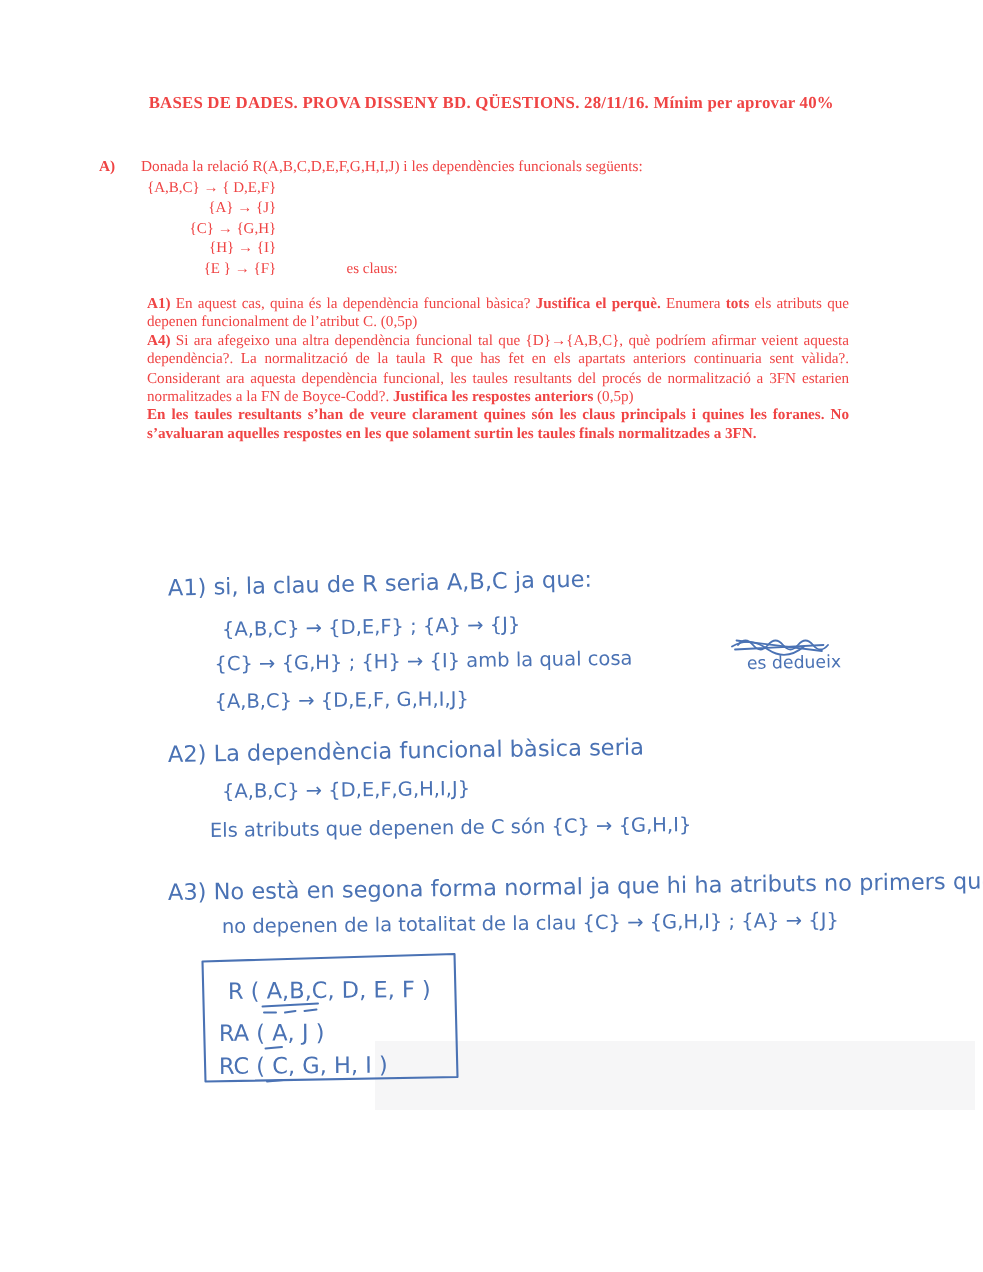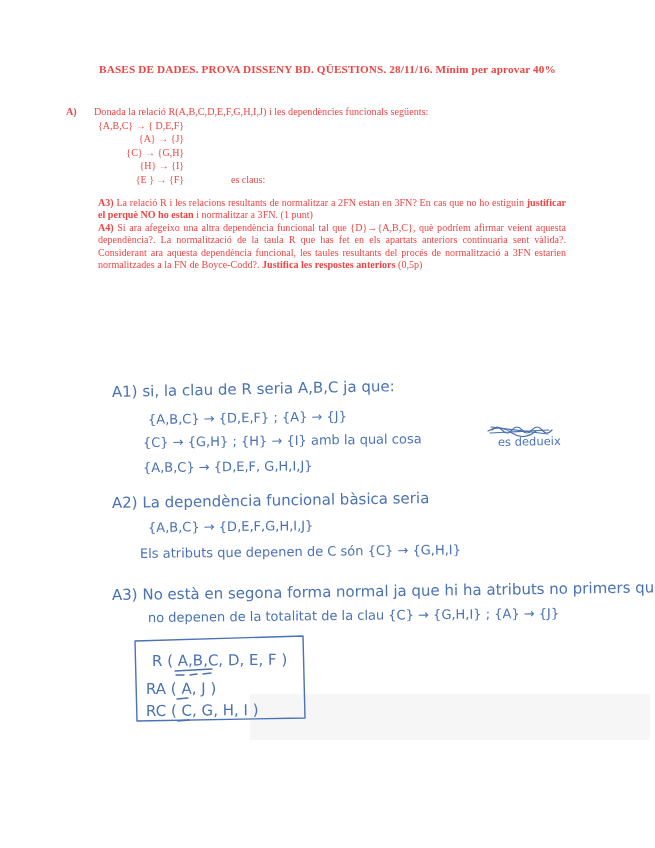--- a/index.html
+++ b/index.html
@@ -146,22 +146,23 @@
     <div class="fd-row">
       <span>{H} →  {I}</span>
     </div>
     <div class="fd-row">
       <span>{E }  → {F}</span>
       <span class="fd-demana">es claus:</span>
     </div>
   </div>
 
   <div class="qblock">
-    <p><b>A3)</b><span> La relació R i les relacions resultants de normalitzar a 2FN estan en 3FN? En cas que no ho estiguin </span><b>justificar el perquè NO ho estan</b><span> i normalitzar a 3FN. (1 punt)</span></p>
+    <p><b>A1)</b><span> En aquest cas, quina és la dependència funcional bàsica? </span><b>Justifica el perquè.</b><span> Enumera </span><b>tots</b><span> els atributs que depenen funcionalment de l’atribut C. (0,5p)</span></p>
     <p><b>A4)</b><span> Si ara afegeixo una altra dependència funcional tal que {D}→{A,B,C}, què podríem afirmar veient aquesta dependència?. La normalització de la taula R que has fet en els apartats anteriors continuaria sent vàlida?. Considerant ara aquesta dependència funcional, les taules resultants del procés de normalització a 3FN estarien normalitzades a la FN de Boyce-Codd?. </span><b>Justifica les respostes anteriors</b><span> (0,5p)</span></p>
+    <p class="allbold">En les taules resultants s’han de veure clarament quines són les claus principals i quines les foranes. No s’avaluaran aquelles respostes en les que solament surtin les taules finals normalitzades a 3FN.</p>
   </div>
 
   <svg class="hw-svg" viewBox="0 0 655 848">
 
     <g>
       <text class="hw-text lg" x="112" y="397" transform="rotate(-1.2 112 397)">A1)   si, la clau de R seria  A,B,C ja que:</text>
       <text class="hw-text" x="148" y="424" transform="rotate(-1 148 424)">{A,B,C} → {D,E,F}   ;  {A} → {J}</text>
       <text class="hw-text" x="143" y="447" transform="rotate(-0.8 143 447)">{C} → {G,H}   ;  {H} → {I}     amb la qual cosa</text>
       <text class="hw-text" x="143" y="472" transform="rotate(-0.6 143 472)">{A,B,C} → {D,E,F, G,H,I,J}</text>
 

